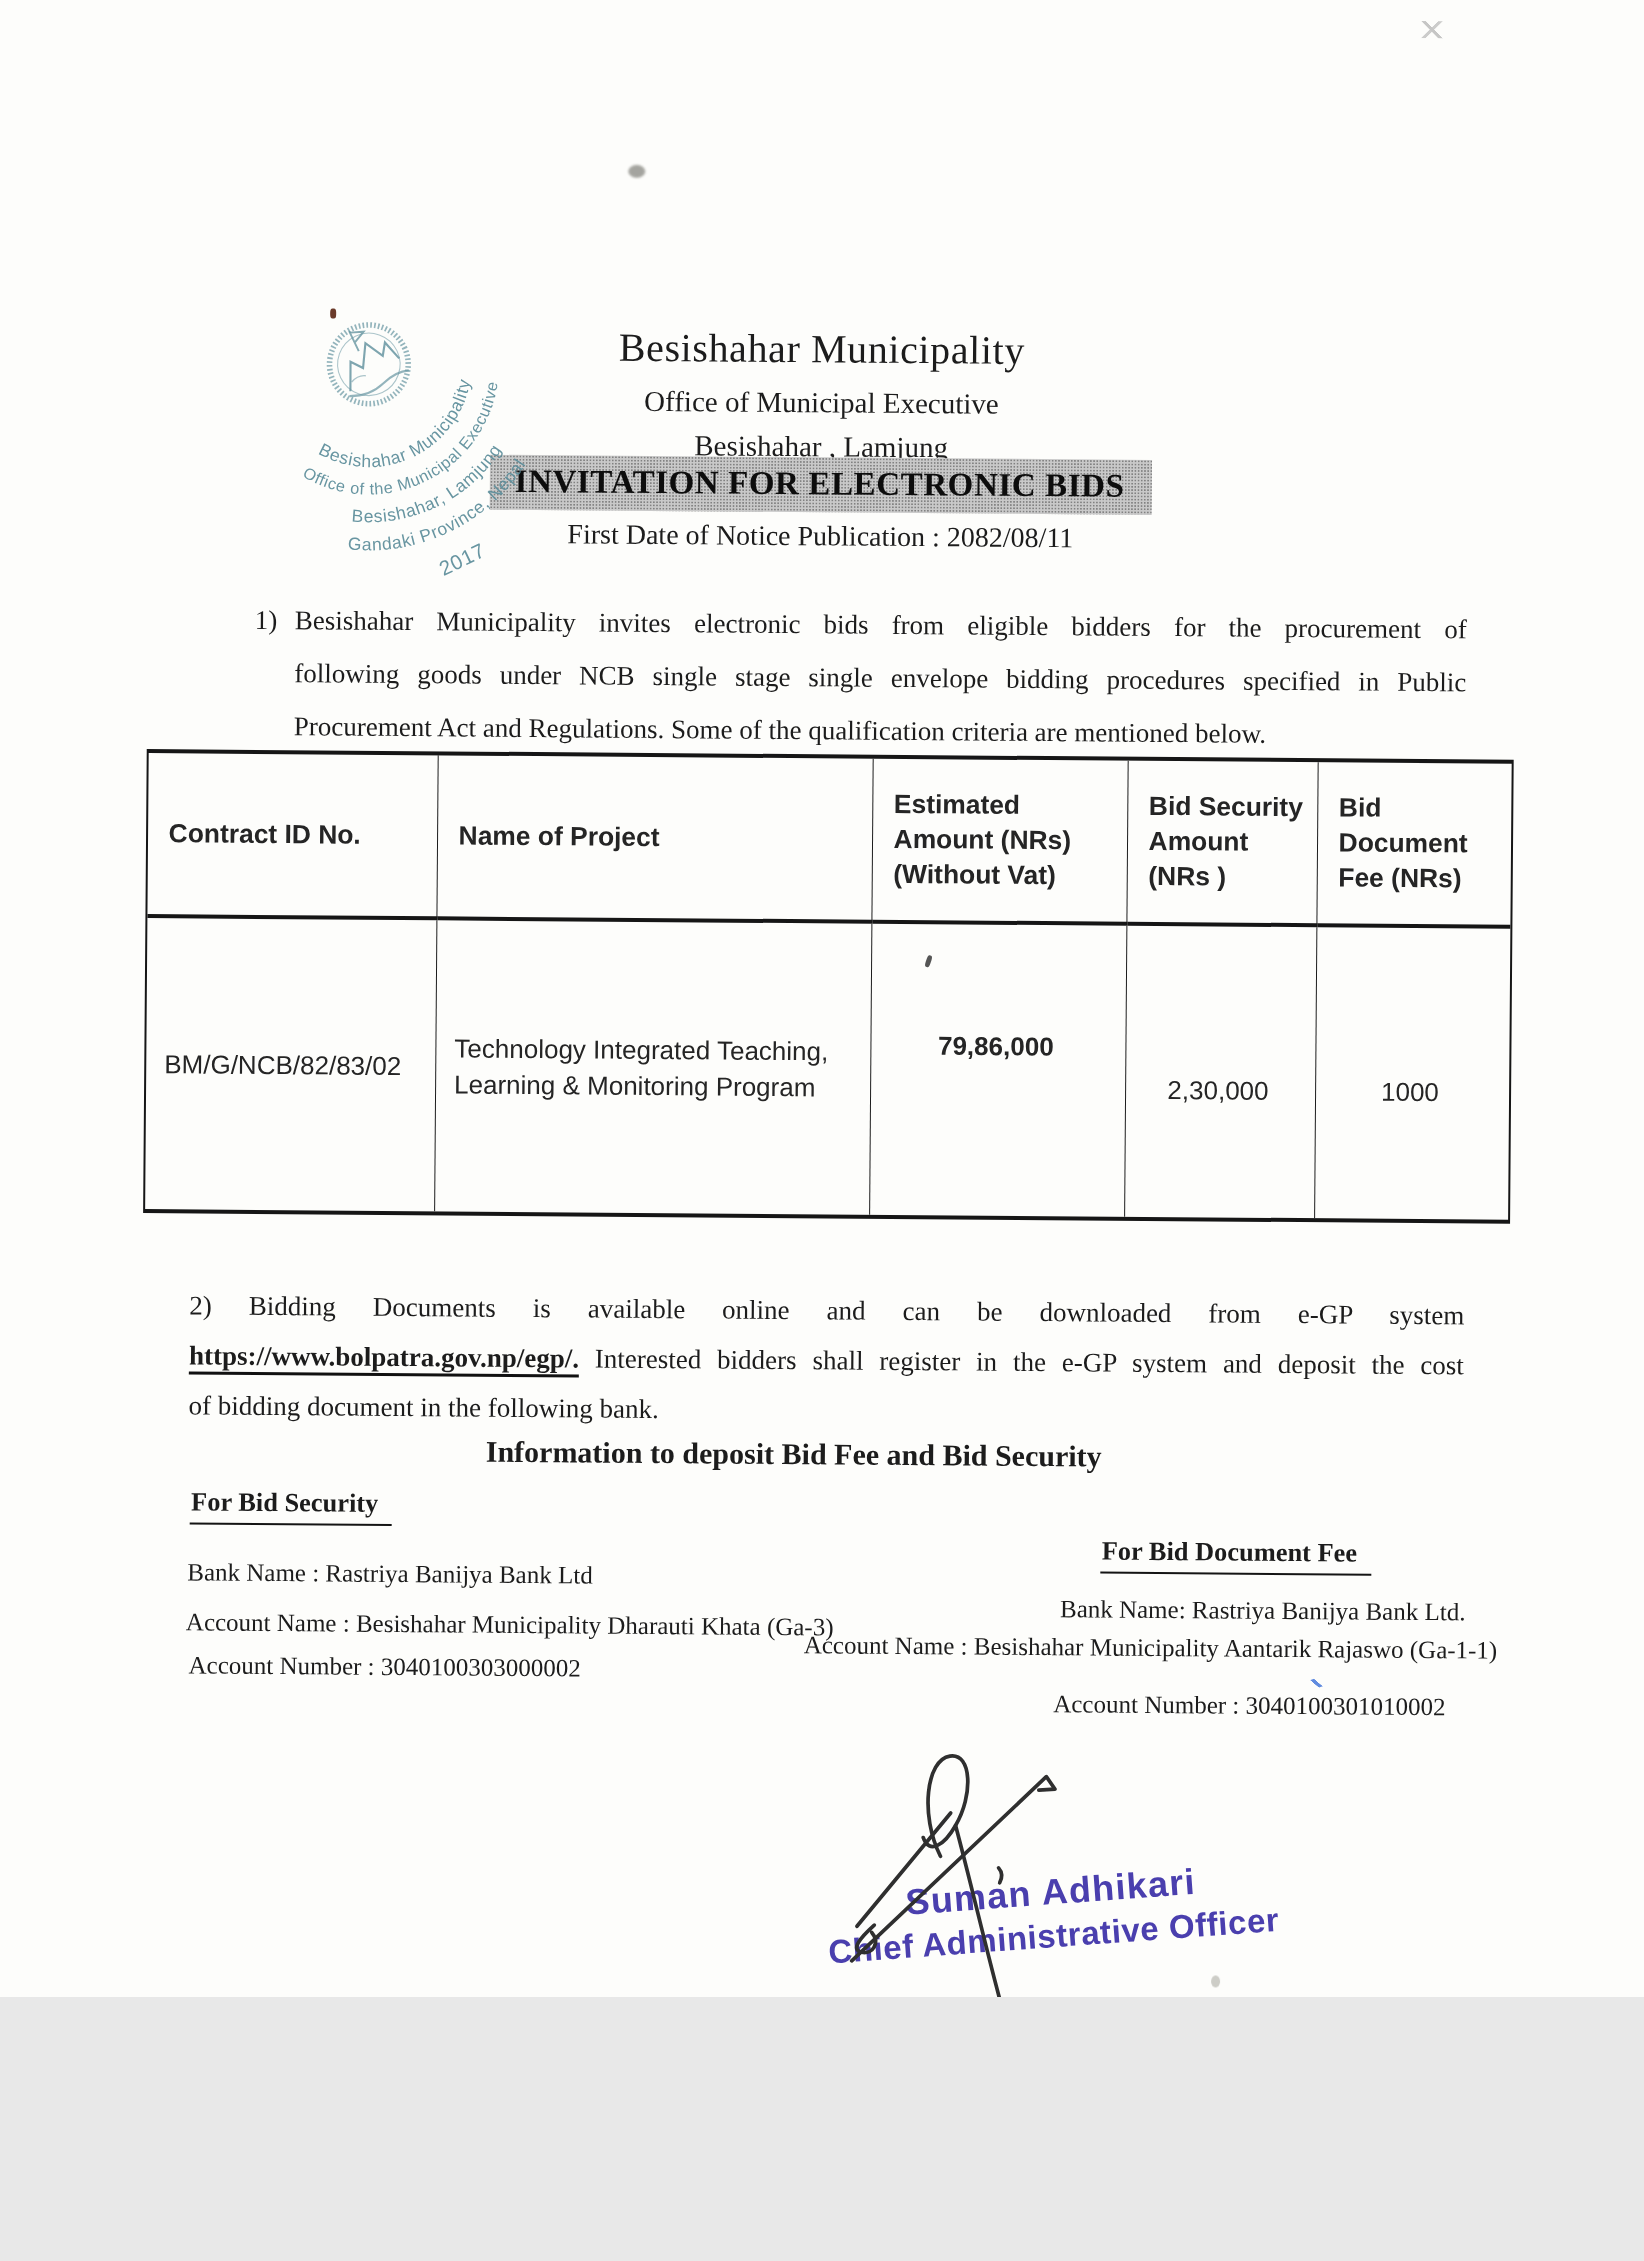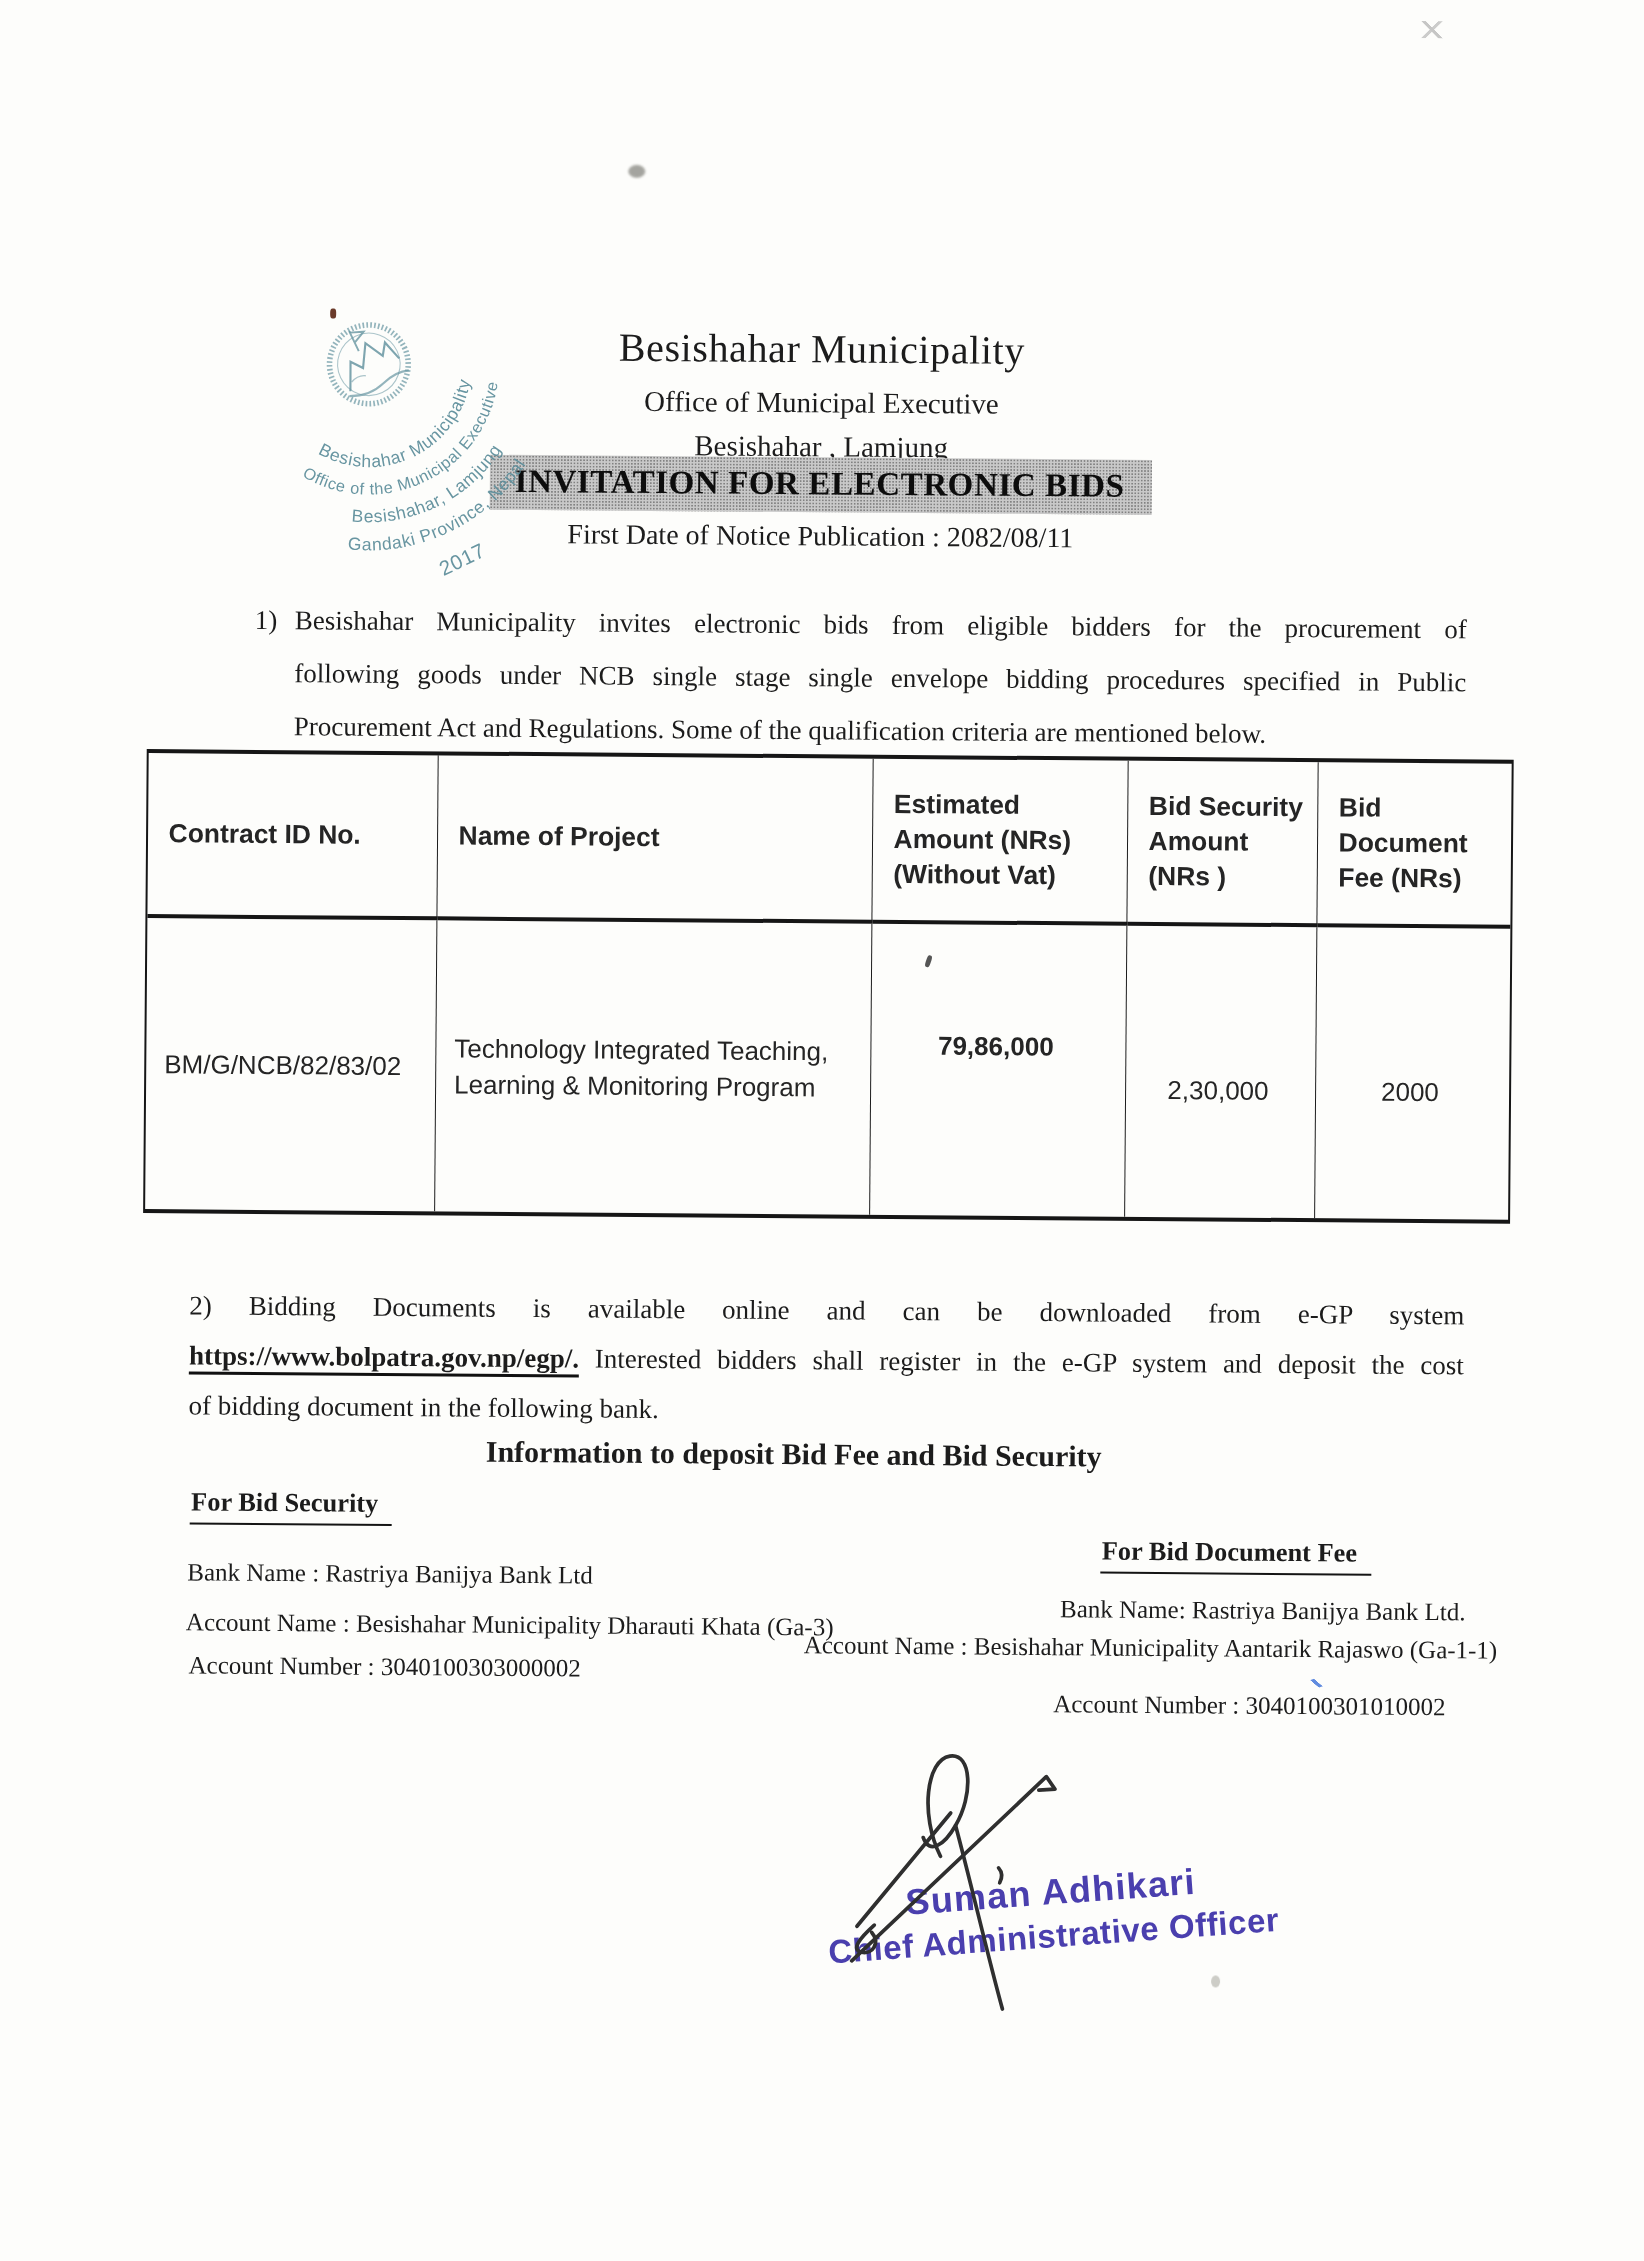--- a/index.html
+++ b/index.html
@@ -1,17 +1,17 @@
 <!DOCTYPE html>
 <html style="font-size:10.3px"><head>
 <meta charset="utf-8">
 <style>
   html,body{margin:0;padding:0;background:#e8e8e8;}
   #page{
-    position:relative; width:1644px; height:2261px; margin:0 auto;
+    position:relative; width:1644px; height:1997px; margin:0 auto;
     background:#fdfdfb; overflow:hidden;
     font-family:"Liberation Serif", serif; color:#1c1c1c;
   }
   #sheet{position:absolute; inset:0; transform:rotate(0.45deg); transform-origin:271px 335px;}
 
   
   .hdr{position:absolute; left:0; top:0; width:1644px; text-align:center; padding-left:22px; box-sizing:border-box;}
   .hdr .title{position:absolute; left:0; right:0; top:321px; font-size:40px; letter-spacing:0.6px;}
   .hdr .sub1{position:absolute; left:0; right:0; top:382px; font-size:29px;}
   .hdr .sub2{position:absolute; left:0; right:0; top:426px; font-size:29px;}
@@ -130,21 +130,21 @@
 
     <div class="cell b nowrap">BM/G/NCB/82/83/02</div>
     <div class="cell b">Technology Integrated Teaching, Learning &amp; Monitoring Program</div>
     <div class="cell b c">
           <span class="up35">79,86,000</span>
         </div>
     <div class="cell b c">
           <span class="dn25">2,30,000</span>
         </div>
     <div class="cell b c last">
-          <span class="dn25">2000</span>
+          <span class="dn25">1000</span>
         </div>
   </div>
 
   <div class="para2">
     <div class="jline">2) Bidding Documents is available online and can be downloaded from e-GP system</div>
     <div class="jline"><span class="link">https://www.bolpatra.gov.np/egp/.</span><span> Interested bidders shall register in the e-GP system and deposit the cost</span></div>
     <div class="lline">of bidding document in the following bank.</div>
   </div>
 
   <div class="infohead">Information to deposit Bid Fee and Bid Security</div>

